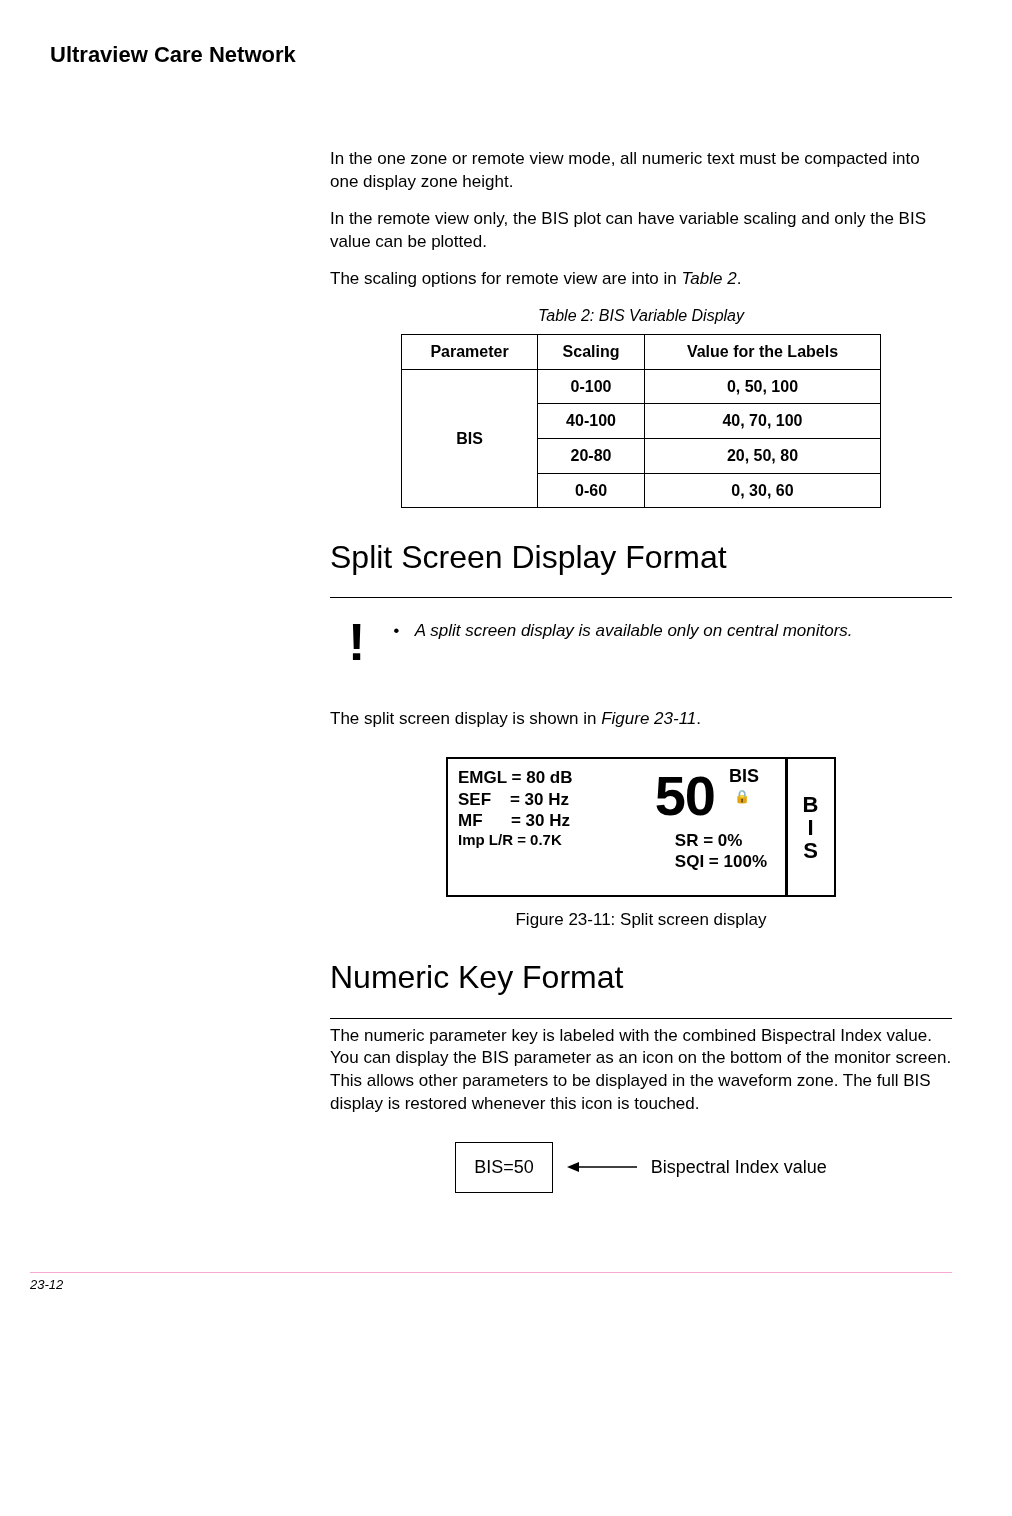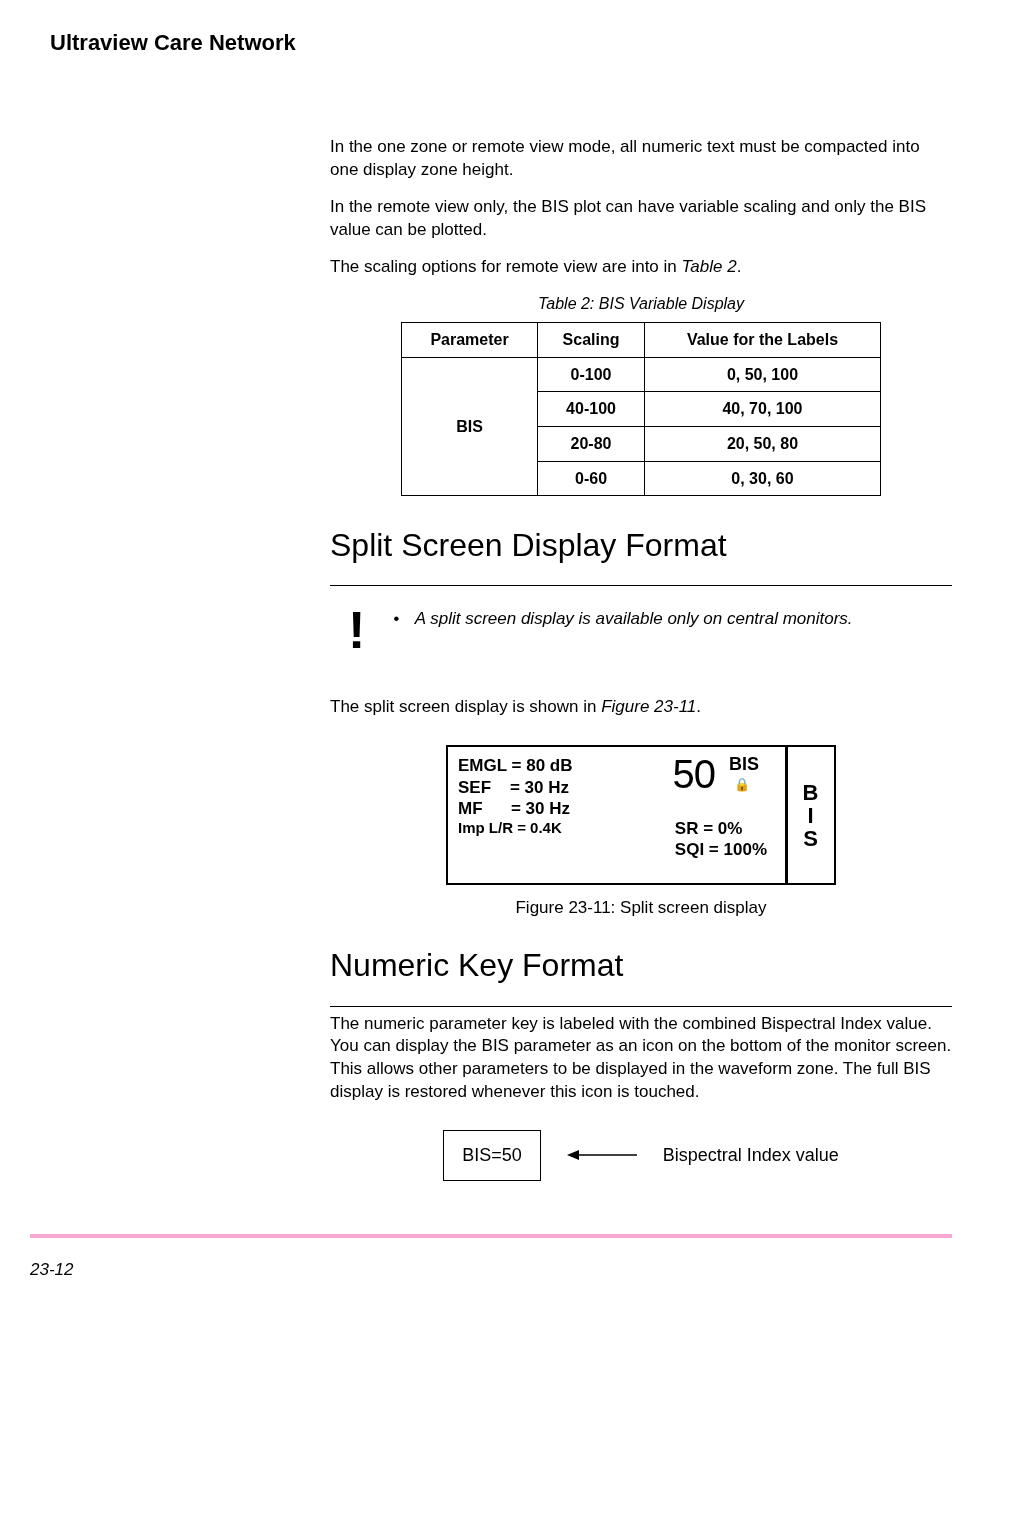--- a/index.html
+++ b/index.html
@@ -12,20 +12,21 @@
     color: #000;
     background: #fff;
     position: relative;
   }
   .page {
     box-sizing: border-box;
     width: 1012px;
     height: 1304px;
     padding: 30px 60px 30px 50px;
     position: relative;
+    margin-top: 12px;
   }
   .header-title {
     font-weight: bold;
     font-size: 22px;
     margin-bottom: 80px;
   }
   .content {
     margin-left: 280px;
     font-size: 17px;
     line-height: 1.35;
@@ -103,22 +104,22 @@
     font-size: 17px;
     line-height: 1.25;
     position: relative;
   }
   .split-left .row { white-space: pre; }
   .split-left .imp { font-size: 15px; }
   .big50 {
     position: absolute;
     right: 70px;
     top: 2px;
-    font-size: 40px;
-    font-weight: 400;
+    font-size: 56px;
+    font-weight: 700;
     letter-spacing: -1px;
   }
   .bis-label {
     position: absolute;
     right: 26px;
     top: 6px;
     font-size: 18px;
     font-weight: 900;
   }
   .lock-icon {
@@ -150,42 +151,42 @@
   .fig-caption {
     text-align: center;
     font-size: 17px;
     margin: 12px 0 10px 0;
   }
   
   .numkey-row {
     display: flex;
     justify-content: center;
     align-items: center;
-    gap: 26px;
+    gap: 14px;
     margin-top: 26px;
     font-size: 18px;
   }
   .numkey-box {
     border: 1.5px solid #000;
     padding: 12px 18px;
   }
   .arrow-svg {
     width: 70px;
     height: 12px;
   }
   
   .footer {
     position: absolute;
     left: 30px;
     right: 60px;
     bottom: 24px;
-    border-top: 4px solid #f9a8d4;
-    padding-top: 22px;
+    border-top: 1px solid #f9a8d4;
+    padding-top: 4px;
     font-style: italic;
-    font-size: 17px;
+    font-size: 13px;
   }
 </style>
 </head>
 <body>
 
 <div class="page">
 
   <div class="header-title">Ultraview Care Network</div>
 
   <div class="content">
@@ -239,21 +240,21 @@
     <p class="para" style="margin-top:40px;">
       <span>The split screen display is shown in </span><i>Figure 23-11</i><span>.</span>
     </p>
 
     <div class="figure-wrap">
       <div class="split-fig">
         <div class="split-left">
           <div class="row">EMGL = 80 dB</div>
           <div class="row">SEF    = 30 Hz</div>
           <div class="row">MF      = 30 Hz</div>
-          <div class="row imp">Imp L/R = 0.4K</div>
+          <div class="row imp">Imp L/R = 0.7K</div>
           <div class="big50">50</div>
           <div class="bis-label">BIS</div>
           <div class="lock-icon">🔒</div>
           <div class="sr-block">
             <div>SR   =     0%</div>
             <div>SQI = 100%</div>
           </div>
         </div>
         <div class="split-right">
           <div style="white-space:pre; text-align:center;">B

